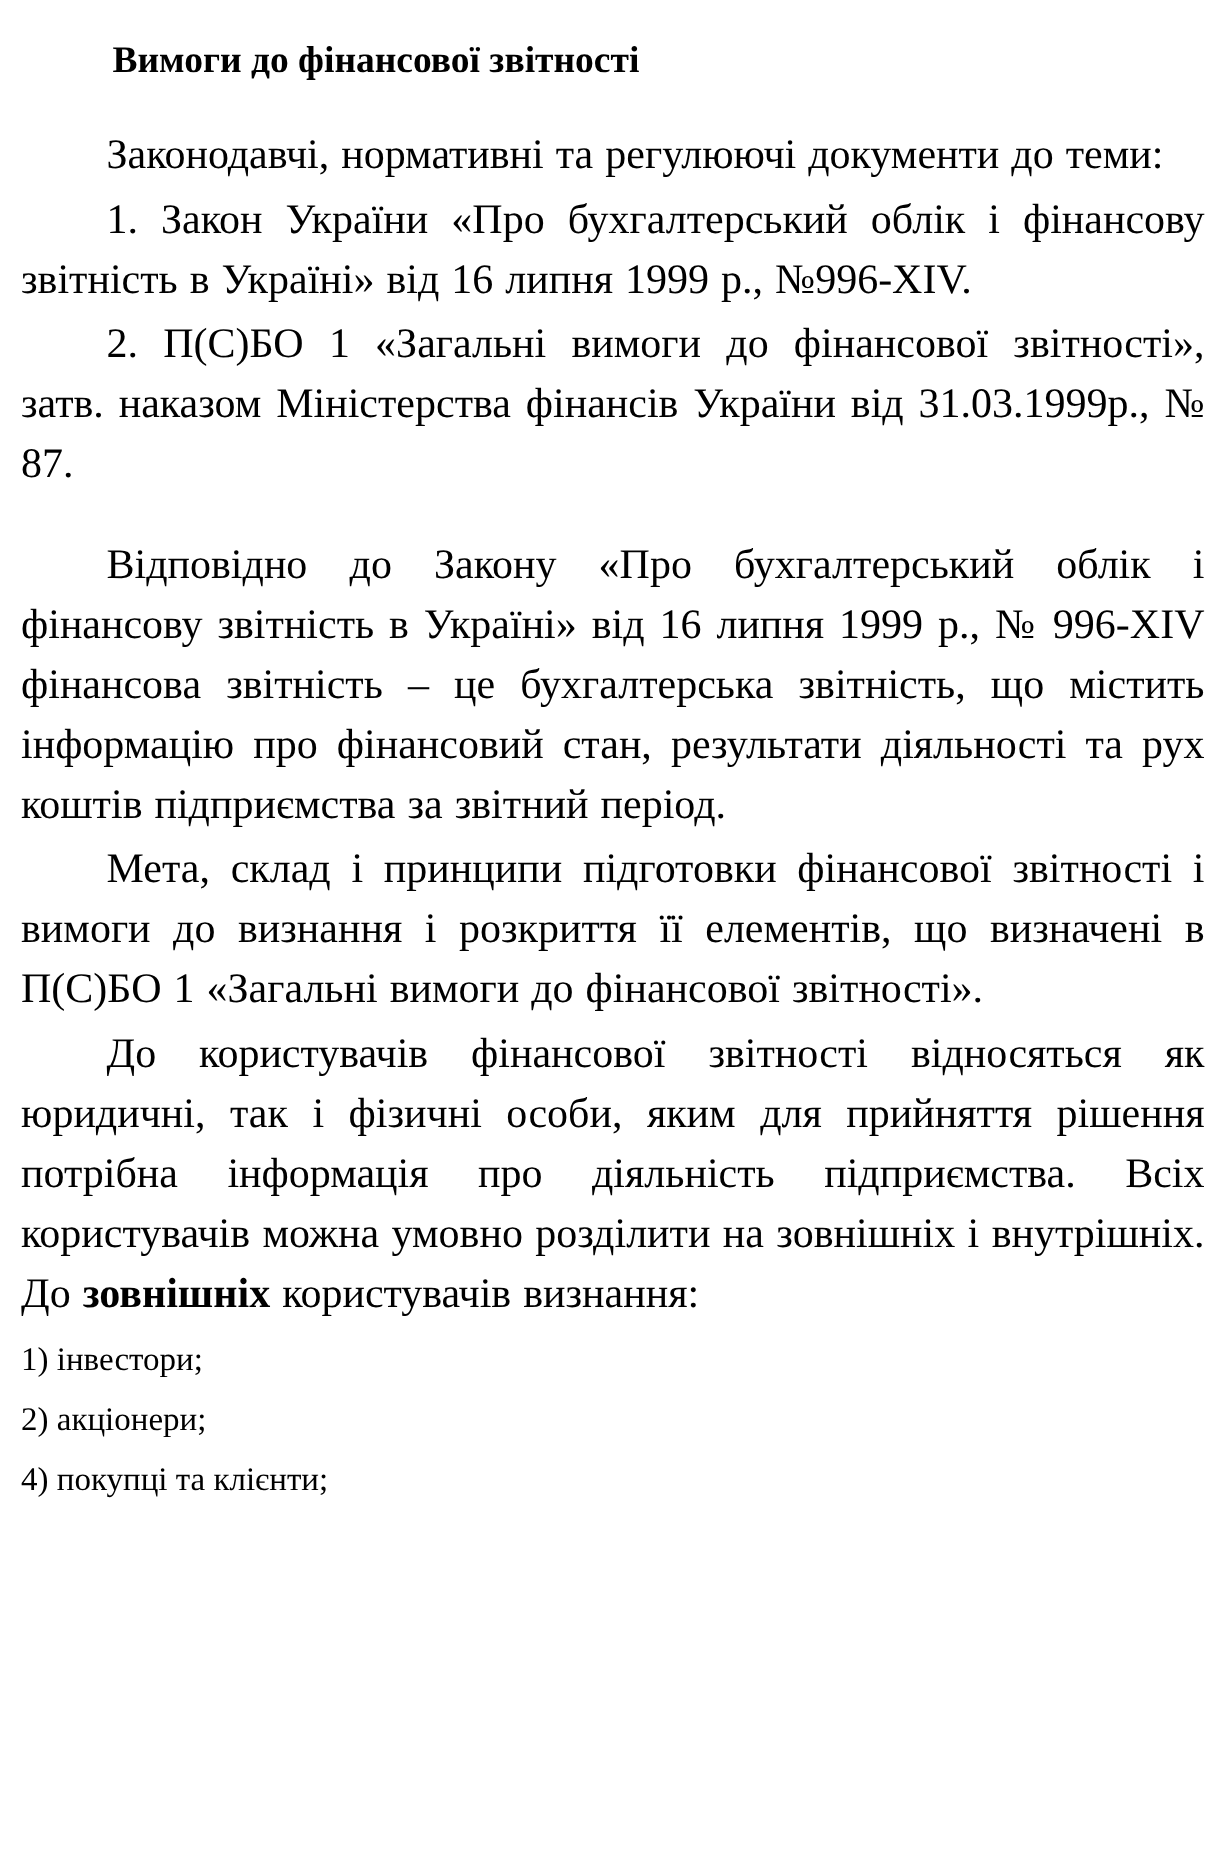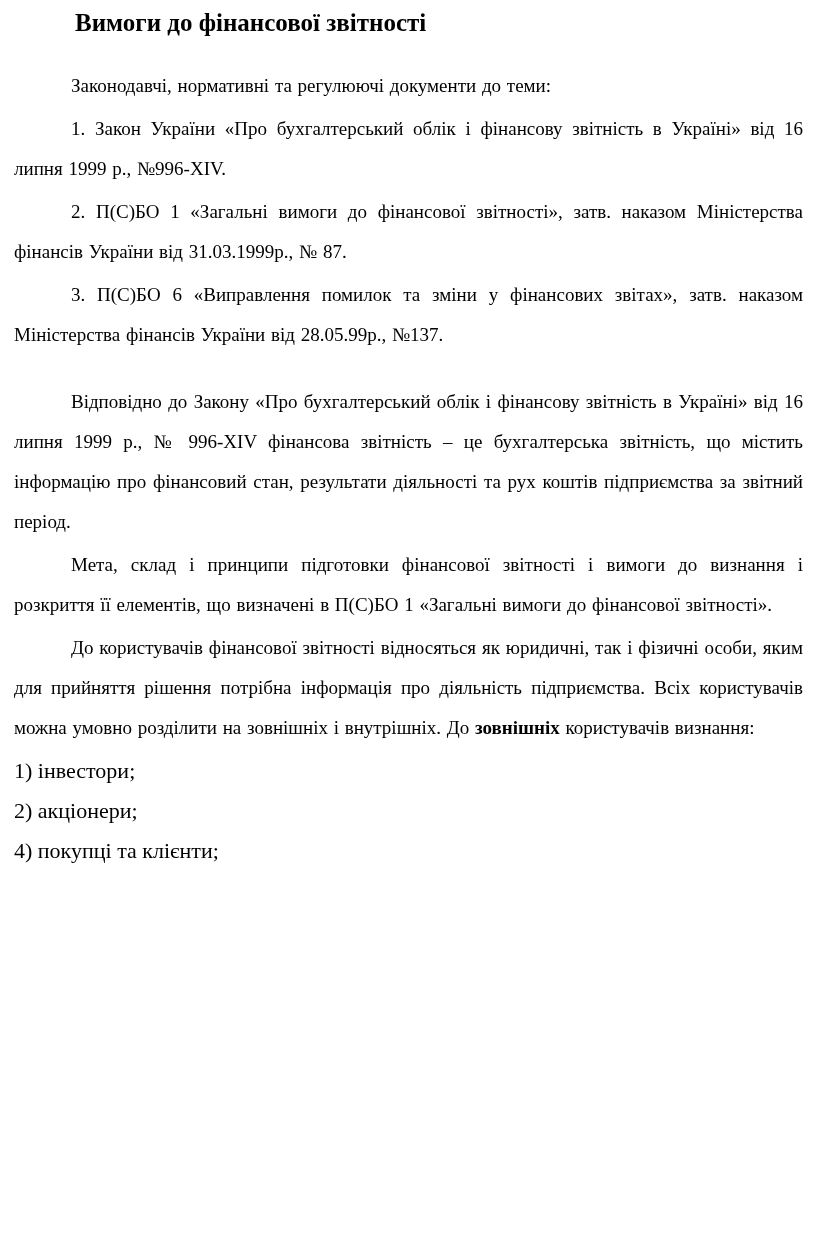--- a/index.html
+++ b/index.html
@@ -6,33 +6,33 @@
   body {
     width: 816px;
     height: 1236px;
     background: #ffffff;
     overflow: hidden;
   }
   .page {
     box-sizing: border-box;
     width: 816px;
     height: 1236px;
-    padding: 6px 13px 0 14px;
+    padding: 24px 13px 0 14px;
     background: #ffffff;
     color: #000000;
     font-family: "Liberation Serif", "DejaVu Serif", serif;
   }
   .doc-title {
     font-size: 25px;
     line-height: 34px;
     font-weight: bold;
     margin: 0 0 26px 61px;
   }
   .para {
-    font-size: 19px;
+    font-size: 28px;
     line-height: 40px;
     text-align: justify;
     text-indent: 57px;
     margin: 0 0 3px 0;
     word-spacing: 1px;
     font-family: Liberation Serif, serif;
   }
   .blank-line { height: 24px; }
   .num-list .list-item {
     font-size: 22px;
@@ -47,21 +47,20 @@
 <div class="page">
 
   <h1 class="doc-title">Вимоги до фінансової звітності</h1>
 
   <p class="para">Законодавчі, нормативні та регулюючі документи до теми:</p>
 
   <p class="para">1. Закон України «Про бухгалтерський облік і фінансову звітність в Україні» від 16 липня 1999 р., №996-XIV.</p>
 
   <p class="para">2. П(С)БО 1 «Загальні вимоги до фінансової звітності», затв. наказом Міністерства фінансів України від 31.03.1999р., № 87.</p>
 
-  <p class="para">3. П(С)БО 6 «Виправлення помилок та зміни у фінансових звітах», затв. наказом Міністерства фінансів України від 28.05.99р., №137.</p>
 
   <div class="blank-line"></div>
 
   <p class="para">Відповідно до Закону «Про бухгалтерський облік і фінансову звітність в Україні» від 16 липня 1999 р., № 996-XIV фінансова звітність – це бухгалтерська звітність, що містить інформацію про фінансовий стан, результати діяльності та рух коштів підприємства за звітний період.</p>
 
   <p class="para">Мета, склад і принципи підготовки фінансової звітності і вимоги до визнання і розкриття її елементів, що визначені в П(С)БО 1 «Загальні вимоги до фінансової звітності».</p>
 
 
 
   <p class="para"><span>До користувачів фінансової звітності відносяться як юридичні, так і фізичні особи, яким для прийняття рішення потрібна інформація про діяльність підприємства. Всіх користувачів можна умовно розділити на зовнішніх і внутрішніх. До </span><span class="emph">зовнішніх</span><span> користувачів визнання:</span></p>

